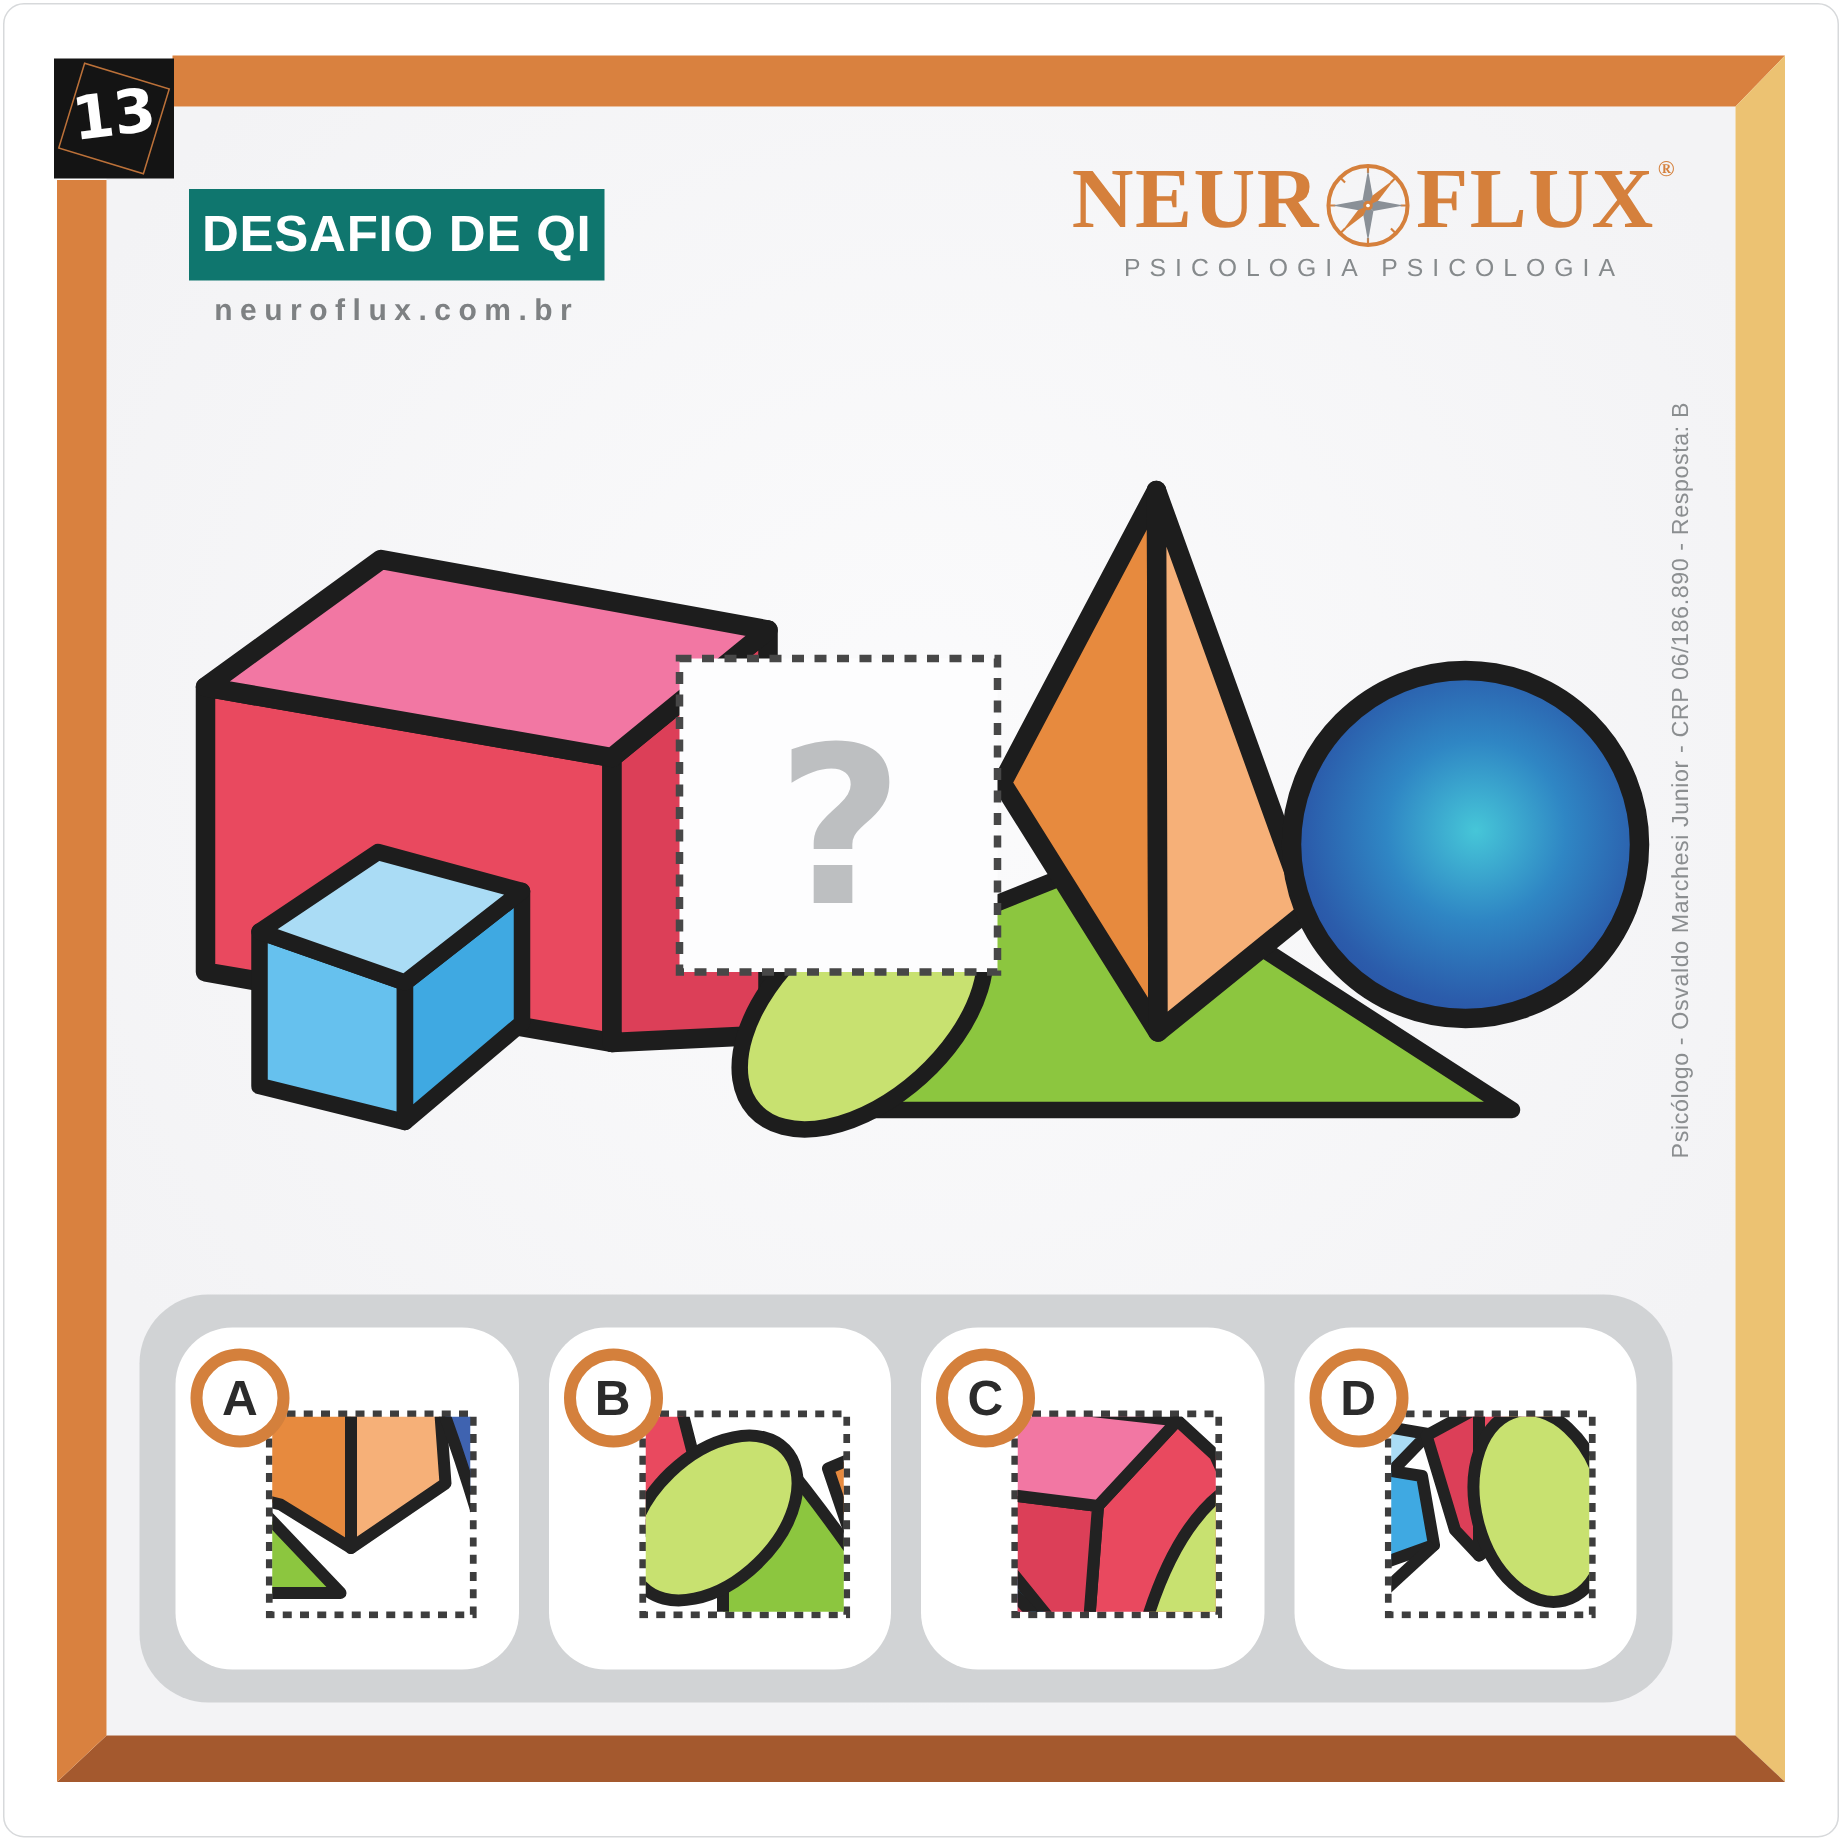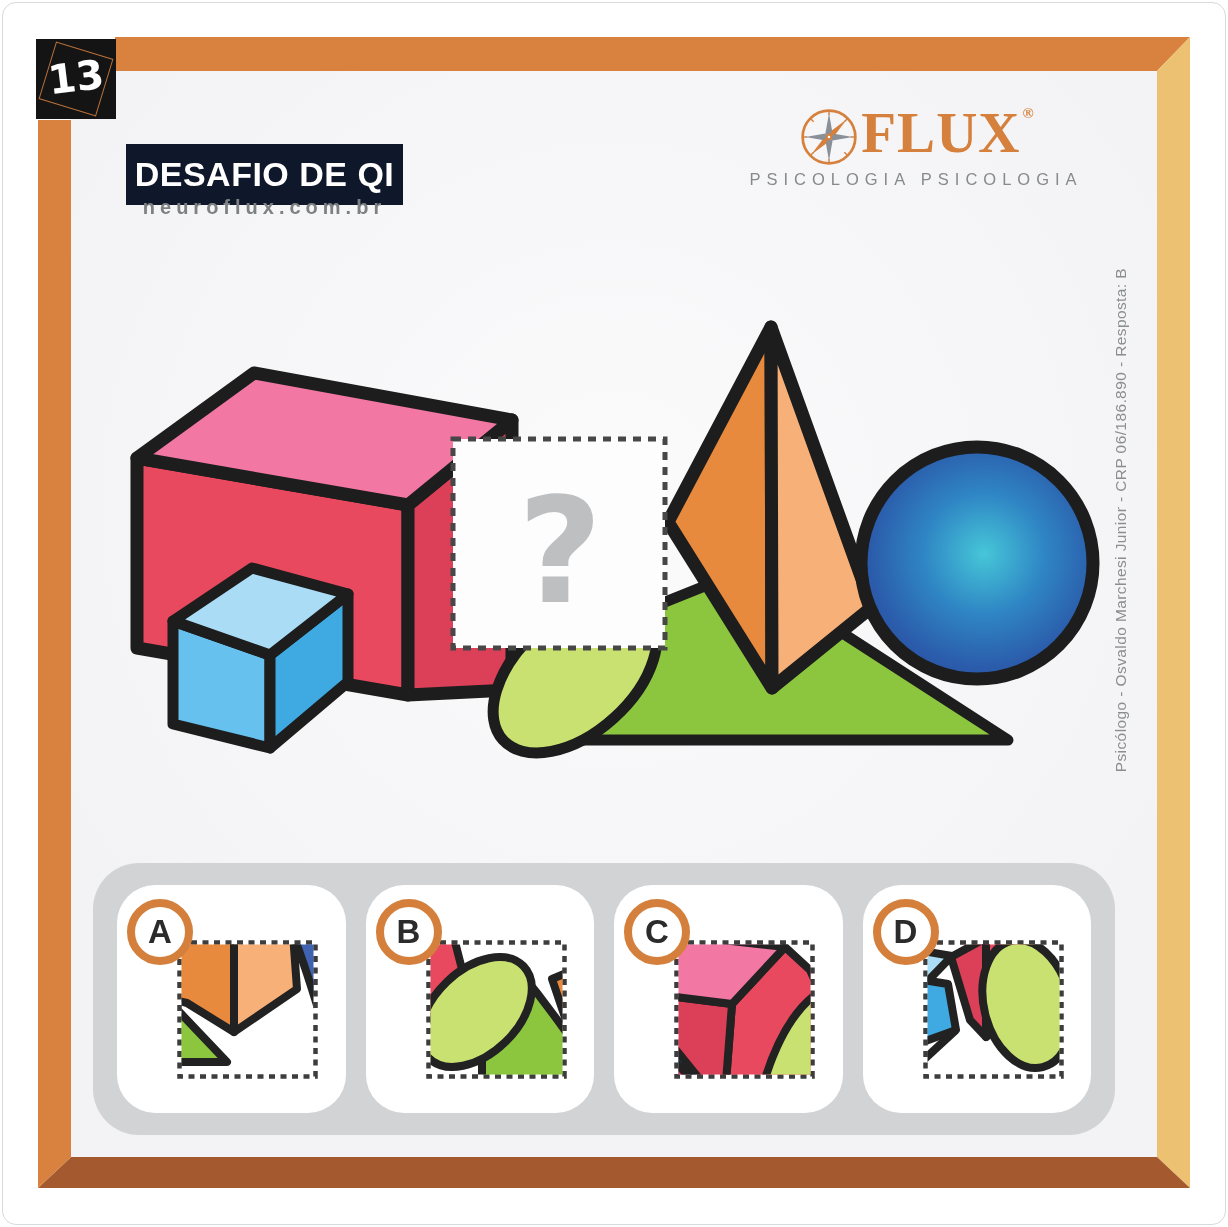--- a/index.html
+++ b/index.html
@@ -11,23 +11,23 @@
         background:radial-gradient(circle at 50% 40%, #fbfbfc 0%, #f3f3f5 75%);}
   .frame-svg{position:absolute;left:0;top:0;}
   
   .badge{position:absolute;left:36px;top:39px;width:80px;height:80px;background:#141414;}
   .badge-diamond{position:absolute;left:10px;top:10px;width:58px;height:58px;
         border:1px solid rgba(217,129,63,.85);transform:rotate(17deg);}
   .badge-num{position:absolute;left:0;top:0;width:80px;height:76px;display:flex;
         align-items:center;justify-content:center;color:#ffffff;
         font:bold 40px "DejaVu Sans",sans-serif;transform:rotate(-7deg);}
   
-  .banner{position:absolute;left:126px;top:126px;width:277px;height:61px;background:#0f172a;
+  .banner{position:absolute;left:126px;top:126px;width:277px;height:61px;background:#0f766e;
         display:flex;align-items:center;justify-content:center;color:#ffffff;
-        font-weight:bold;font-size:34px;letter-spacing:.5px;margin-top:18px;}
+        font-weight:bold;font-size:34px;letter-spacing:.5px;}
   .site{position:absolute;left:118px;top:196px;width:293px;text-align:center;
         color:#7e8183;font-size:20px;letter-spacing:5px;font-weight:bold;}
   
   .logo{position:absolute;left:700px;top:104px;width:432px;text-align:center;}
   .logo-row{display:flex;align-items:center;justify-content:center;
         font-family:"Liberation Serif",serif;font-weight:bold;font-size:57px;
         color:#d5803c;letter-spacing:1px;line-height:1;}
   .logo-row .reg{font-size:15px;align-self:flex-start;margin-top:2px;margin-left:2px;}
   .compass{margin:0 1px -9px 1px;}
   .tagline{margin-top:9px;color:#868a8c;font-size:16.5px;letter-spacing:6px;font-weight:500;}
@@ -65,20 +65,21 @@
   <div class="badge">
     <div class="badge-diamond"></div>
     <div class="badge-num">13</div>
   </div>
 
   <div class="banner">DESAFIO DE QI</div>
   <div class="site">neuroflux.com.br</div>
 
   <div class="logo">
     <div class="logo-row">
+      <span>NEUR</span>
       <svg class="compass" width="62" height="62" viewBox="0 0 60 60">
         <circle cx="30" cy="30" r="25.5" fill="none" stroke="#d5803c" stroke-width="2.6"></circle>
         <g stroke="#d5803c" stroke-width="1.4">
           <line x1="30" y1="4.5" x2="30" y2="9"></line>
             <line x1="30" y1="51" x2="30" y2="55.5"></line>
           <line x1="4.5" y1="30" x2="9" y2="30"></line>
             <line x1="51" y1="30" x2="55.5" y2="30"></line>
           <line x1="12" y1="12" x2="15.2" y2="15.2"></line>
             <line x1="48" y1="48" x2="44.8" y2="44.8"></line>
           <line x1="48" y1="12" x2="44.8" y2="15.2"></line>

